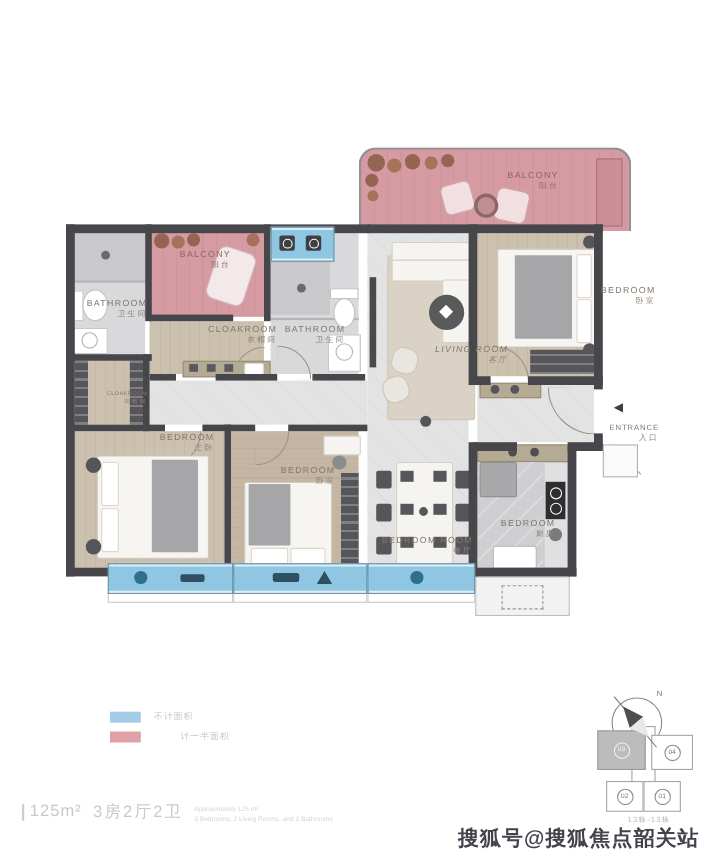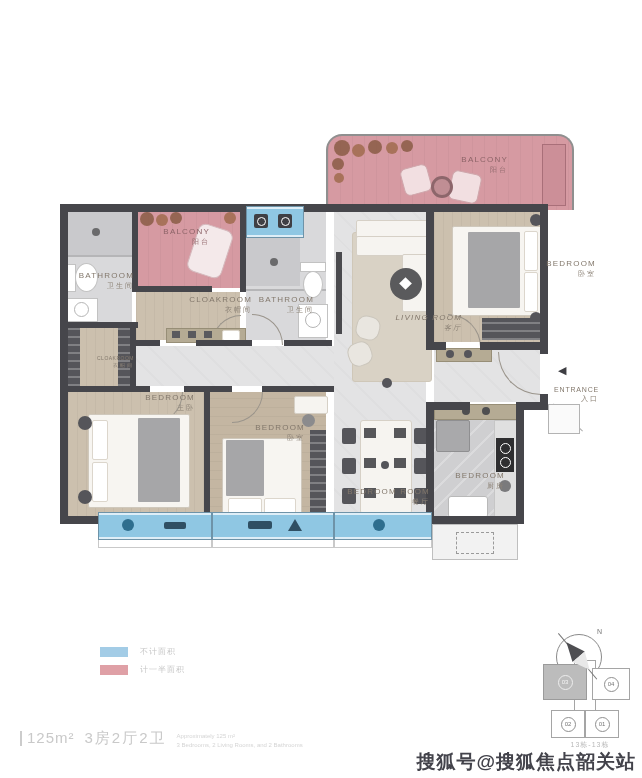--- a/index.html
+++ b/index.html
@@ -307,21 +307,21 @@
   <div class="rlabel" style="left:535px;top:386px;width:64px;">
     <span class="en" style="letter-spacing:.8px;font-size:7px;">ENTRANCE</span>
     <span class="cn">入口</span>
   </div>
 </div>
 
 <div class="legend-row" style="left:100px;top:646px;">
   <span class="swatch" style="background: rgb(163, 204, 230);"></span>
   <span class="legend-label">不计面积</span>
 </div>
-<div class="legend-row" style="left:100px;top:664px;">
+<div class="legend-row" style="left:100px;top:664px;gap:24px;">
   <span class="swatch" style="background: rgb(223, 160, 166);"></span>
   <span class="legend-label">计一半面积</span>
 </div>
 
 <div class="summary">
   <span class="title-bar"></span>
   <span class="area-title">125m²</span>
   <span class="layout-title">3房2厅2卫</span>
   <span class="en-sub">
     <div>Approximately 125 m²</div>

